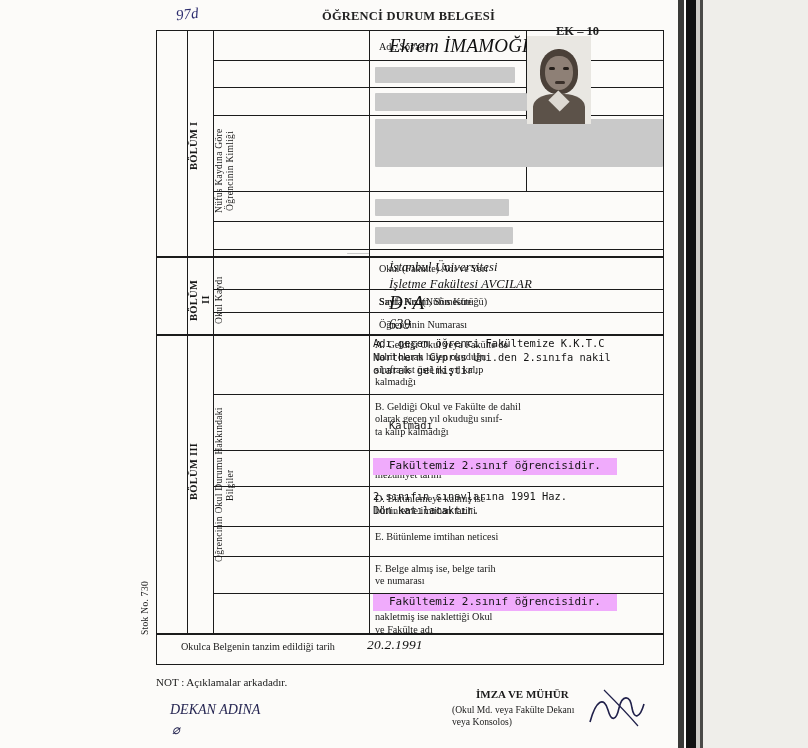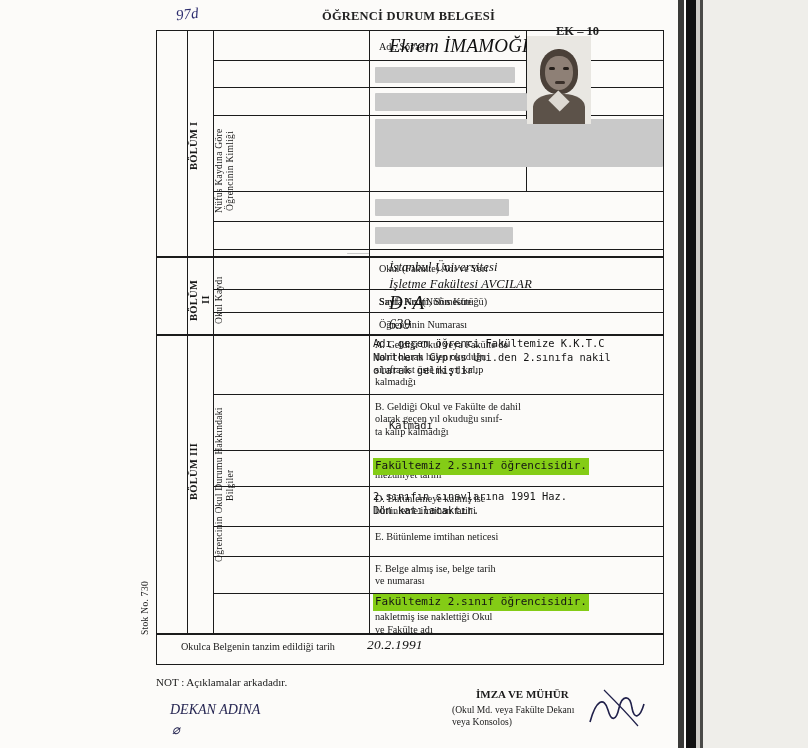--- a/index.html
+++ b/index.html
@@ -118,22 +118,22 @@
   }
   .typed {
     position: absolute;
     font-family: "DejaVu Sans Mono", monospace;
     font-size: 10.4px;
     line-height: 1.32;
     color: #141414;
     white-space: pre;
   }
   .hl {
-    background: #84cc16;
-    padding: 1px 2px;
+    background: #f0abfc;
+    padding: 1px 16px;
   }
 
   
   .redact {
     position: absolute;
     background: #c9c9c9;
     border-radius: 1px;
   }
 
   

